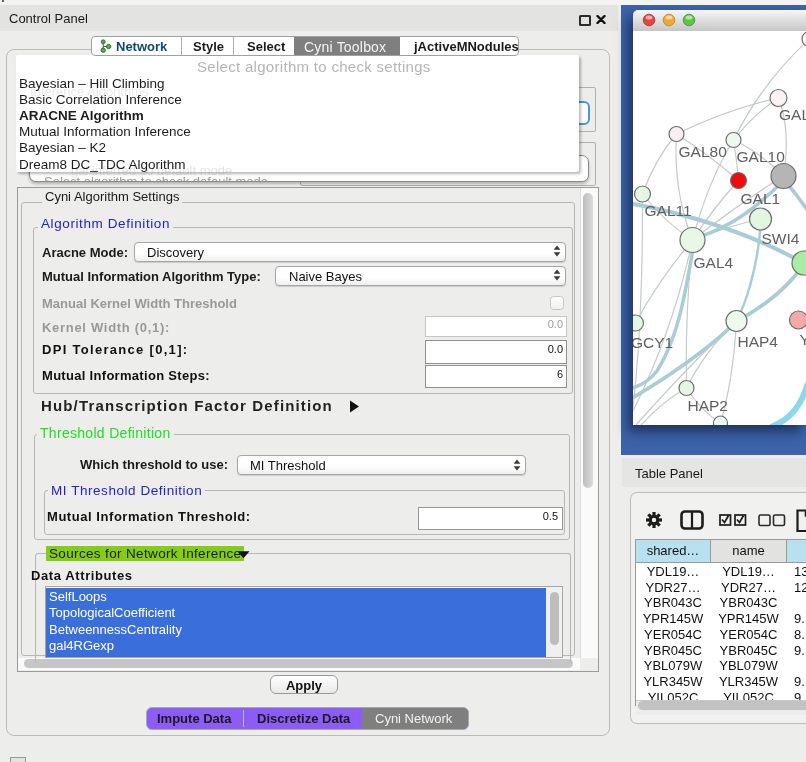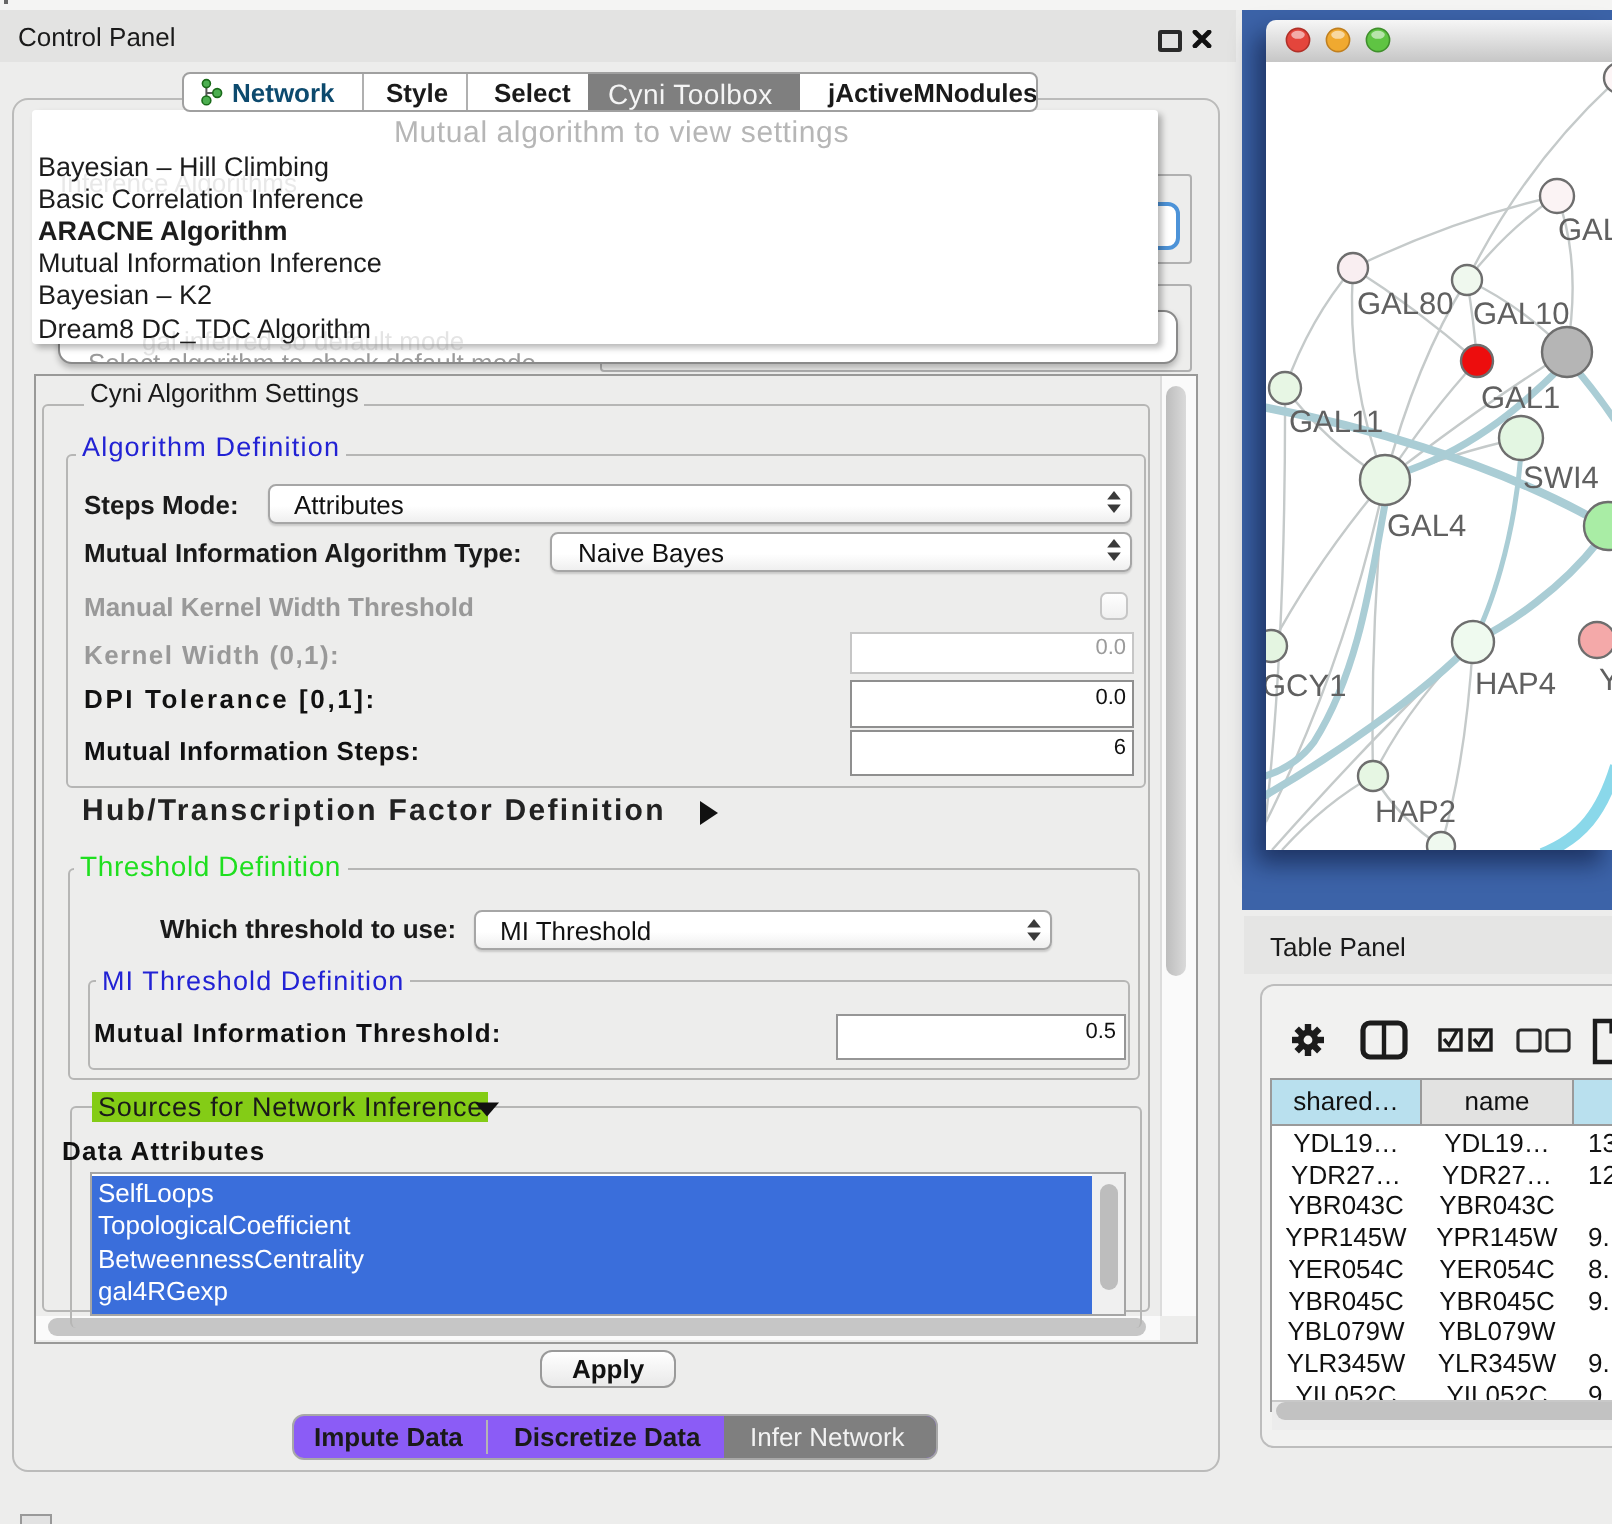--- a/index.html
+++ b/index.html
@@ -41,23 +41,23 @@
 
 <div class="abs" style="left:18px;top:658px;width:562px;height:12px;background:#fafafa;"></div>
 <div class="abs" style="left:24px;top:659px;width:549px;height:9px;background:#c6c6c6;border-radius:4.5px;"></div>
 
 <div class="abs" style="left:21px;top:202px;width:552px;height:452px;border:1px solid #b6b6b5;border-radius:3px;"></div>
 <div class="abs" style="left:42px;top:189px;background:#ededec;padding:0 3px;font-size:13px;color:#1a1a1a;">Cyni Algorithm Settings</div>
 
 <div class="abs" style="left:33px;top:227px;width:538px;height:165px;border:1px solid #b6b6b5;border-radius:3px;"></div>
 <div class="abs" style="left:38px;top:216px;background:#ededec;padding:0 3px;font-size:13.5px;color:#2222d4;letter-spacing:0.6px;">Algorithm Definition</div>
 
-<div class="lbl" style="left:42px;top:245px;">Steps Mode:</div>
+<div class="lbl" style="left:42px;top:245px;">Aracne Mode:</div>
 <div class="combo" style="left:134px;top:242px;width:430px;height:18px;"></div>
-<div class="abs" style="left:147px;top:245px;font-size:13px;color:#111;">Attributes</div>
+<div class="abs" style="left:147px;top:245px;font-size:13px;color:#111;">Discovery</div>
 <svg class="abs" style="left:553px;top:245px;" width="8" height="12" viewBox="0 0 8 12">
     <path d="M4,0.5 L7.4,4.7 L0.6,4.7 Z" fill="#3a3a3a"></path>
     <path d="M4,11.5 L7.4,7.3 L0.6,7.3 Z" fill="#3a3a3a"></path>
   </svg>
 
 <div class="lbl" style="left:42px;top:269px;">Mutual Information Algorithm Type:</div>
 <div class="combo" style="left:275px;top:266px;width:289px;height:18px;"></div>
 <div class="abs" style="left:289px;top:269px;font-size:13px;color:#111;">Naive Bayes</div>
 <svg class="abs" style="left:553px;top:269px;" width="8" height="12" viewBox="0 0 8 12">
     <path d="M4,0.5 L7.4,4.7 L0.6,4.7 Z" fill="#3a3a3a"></path>
@@ -115,27 +115,27 @@
 
 <div class="abs" style="left:270px;top:675px;width:66px;height:17px;background:linear-gradient(#ffffff,#e9e9e9);border:1px solid #9a9a9a;border-radius:6px;text-align:center;">
   <span class="bold" style="font-size:13px;color:#111;line-height:17px;">Apply</span>
 </div>
 
 <div class="abs" style="left:146px;top:707px;width:321px;height:21px;background:#8b5cf6;border:1px solid #a8a8a8;border-radius:6px;overflow:hidden;">
   <div class="abs bold" style="left:10px;top:3px;font-size:13px;color:#1a1a1a;">Impute Data</div>
   <div class="abs" style="left:96px;top:2px;width:1px;height:17px;background:#b5b5b5;"></div>
   <div class="abs bold" style="left:110px;top:3px;font-size:13px;color:#1a1a1a;">Discretize Data</div>
   <div class="abs" style="left:215px;top:0;width:106px;height:21px;background:#7f7f7f;"></div>
-  <div class="abs" style="left:228px;top:3px;font-size:13px;color:#f2f2f2;">Infer Network</div>
+  <div class="abs" style="left:228px;top:3px;font-size:13px;color:#f2f2f2;">Cyni Network</div>
 </div>
 
 <div class="abs" style="left:10px;top:757px;width:14px;height:10px;background:#e2e2e2;border:1px solid #999;"></div>
 
 <div class="abs" style="left:16px;top:55px;width:563px;height:117px;background:#fff;border-radius:2px;box-shadow:2px 2px 3px rgba(0,0,0,0.28);"></div>
-<div class="abs" style="left:197px;top:58px;font-size:15px;color:#b6b6b6;letter-spacing:0.3px;">Mutual algorithm to view settings</div>
+<div class="abs" style="left:197px;top:58px;font-size:15px;color:#b6b6b6;letter-spacing:0.3px;">Select algorithm to check settings</div>
 <div class="abs" style="left:30px;top:84px;font-size:13px;color:rgba(130,130,130,0.18);">Inference Algorithms</div>
 <div class="abs" style="left:71px;top:163px;font-size:13px;color:rgba(130,130,130,0.22);">gal inferred so default mode</div>
 <div class="abs" style="left:19px;top:75.5px;font-size:13.5px;color:#1c1c1c;line-height:16.2px;">
 Bayesian – Hill Climbing<br>
 Basic Correlation Inference<br>
 <span class="bold">ARACNE Algorithm</span><br>
 Mutual Information Inference<br>
 Bayesian – K2<br>
 Dream8 DC_TDC Algorithm
 </div>

